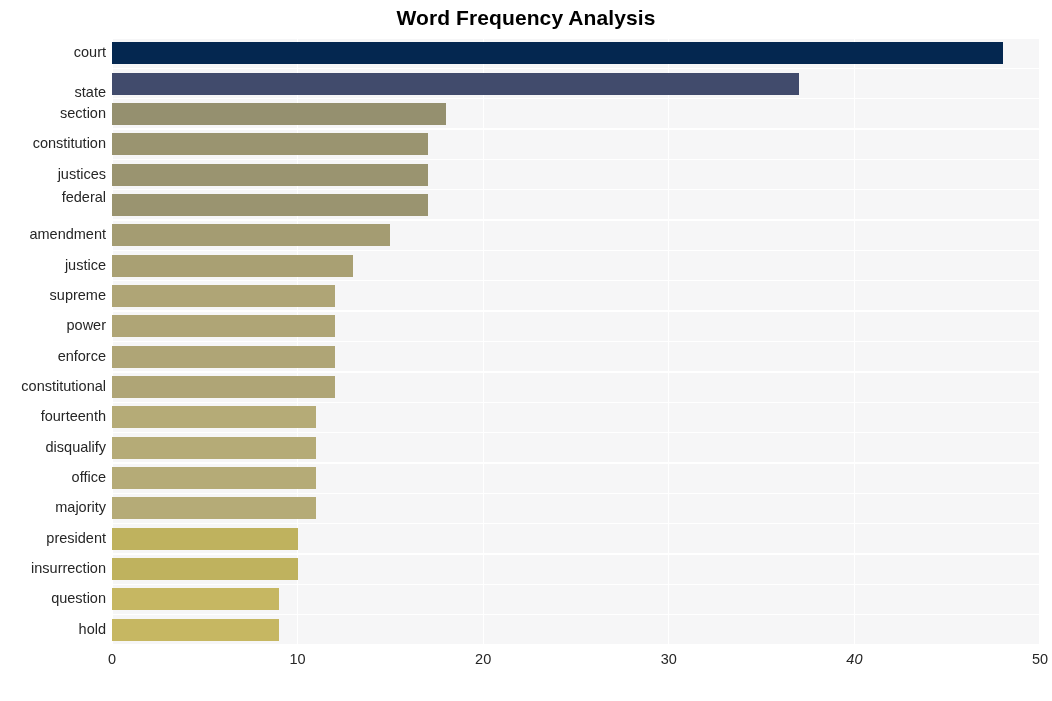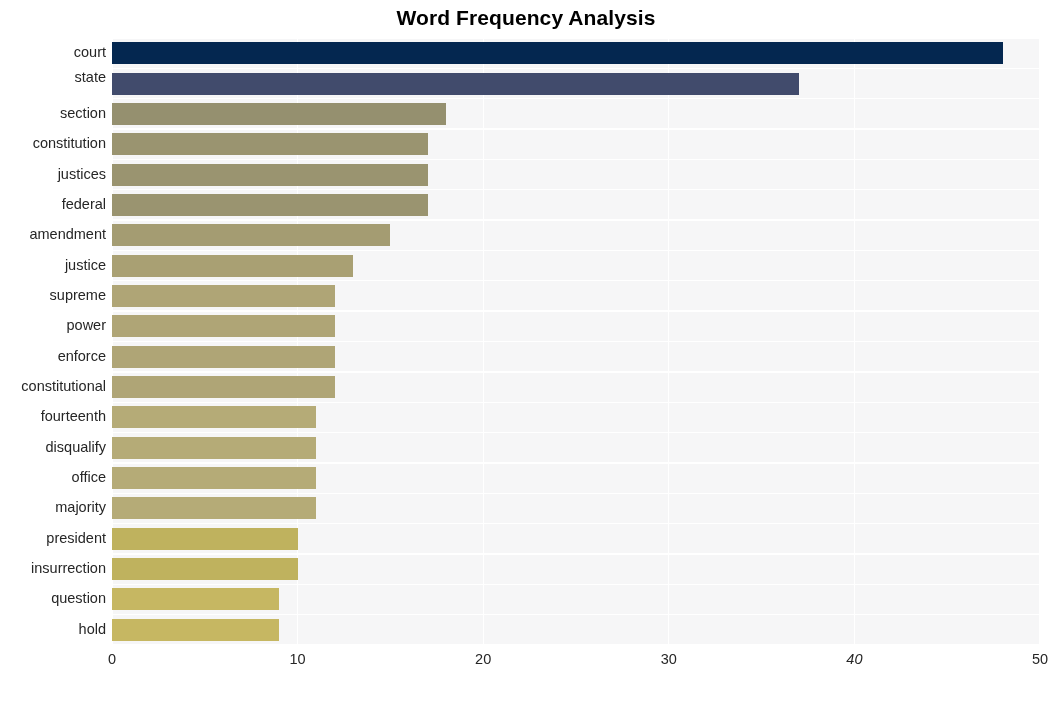--- a/index.html
+++ b/index.html
@@ -162,25 +162,25 @@
       <div class="bar" title="office: 11" style="left: 0px; top: 429.075px; width: 204.16px; background: rgb(181, 171, 119);"></div>
       <div class="bar" title="majority: 11" style="left: 0px; top: 459.425px; width: 204.16px; background: rgb(181, 171, 119);"></div>
       <div class="bar" title="president: 10" style="left: 0px; top: 489.775px; width: 185.6px; background: rgb(191, 178, 94);"></div>
       <div class="bar" title="insurrection: 10" style="left: 0px; top: 520.125px; width: 185.6px; background: rgb(191, 178, 94);"></div>
       <div class="bar" title="question: 9" style="left: 0px; top: 550.475px; width: 167.04px; background: rgb(198, 183, 98);"></div>
       <div class="bar" title="hold: 9" style="left: 0px; top: 580.825px; width: 167.04px; background: rgb(198, 183, 98);"></div>
     </div>
 
   <div id="y-axis">
       <div class="ytick-label" style="top: 6.175px;">court</div>
-      <div class="ytick-label" style="top: 31px;">state</div>
+      <div class="ytick-label" style="top: 46px;">state</div>
       <div class="ytick-label" style="top: 66.875px; padding-left: 15px;">section</div>
       <div class="ytick-label" style="top: 97.225px;">constitution</div>
       <div class="ytick-label" style="top: 127.575px;">justices</div>
-      <div class="ytick-label" style="top: 158px;">federal</div>
+      <div class="ytick-label" style="top: 151px;">federal</div>
       <div class="ytick-label" style="top: 188.275px;">amendment</div>
       <div class="ytick-label" style="top: 218.625px; margin-left: 19px;">justice</div>
       <div class="ytick-label" style="top: 248.975px;">supreme</div>
       <div class="ytick-label" style="top: 279.325px;">power</div>
       <div class="ytick-label" style="top: 309.675px;">enforce</div>
       <div class="ytick-label" style="top: 340.025px;">constitutional</div>
       <div class="ytick-label" style="top: 370.375px;">fourteenth</div>
       <div class="ytick-label" style="top: 400.725px;">disqualify</div>
       <div class="ytick-label" style="top: 431.075px;">office</div>
       <div class="ytick-label" style="top: 461.425px;">majority</div>

